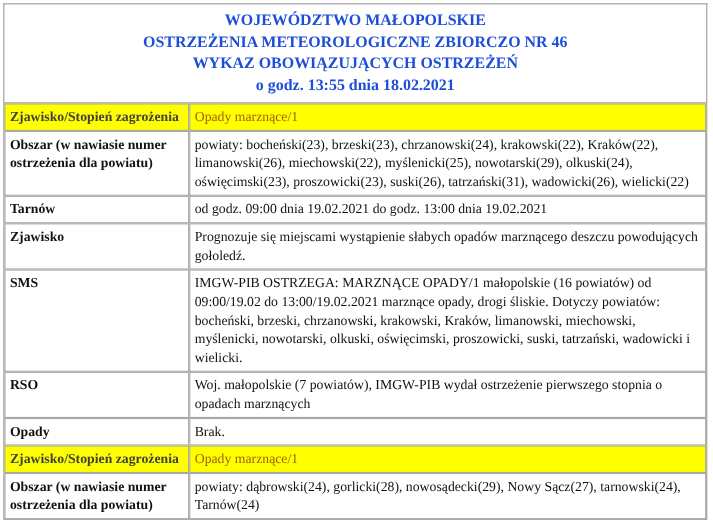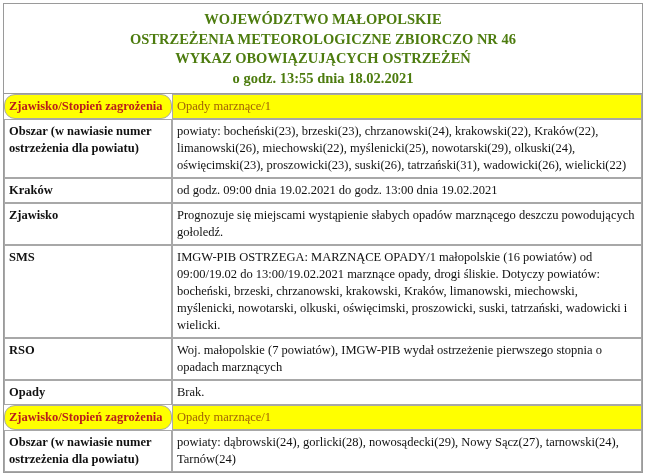--- a/index.html
+++ b/index.html
@@ -1,31 +1,31 @@
 <!DOCTYPE html>
 <html><head>
 <meta charset="utf-8">
 <style>
   html, body { margin: 0; padding: 0; background: #ffffff; }
   body { width: 648px; height: 473px; overflow: hidden; position: relative; font-family: "Liberation Serif", "DejaVu Serif", serif; color: #111; }
   .page { position: absolute; left: 3px; top: 3px; width: 640px; }
   .header {
     border: 1px solid #9a9a9a; border-bottom: none;
     text-align: center; padding: 6px 0 5px 0;
-    color: #4d7c0f; font-weight: bold; font-size: 14.5px; line-height: 19.5px;
+    color: #1d4ed8; font-weight: bold; font-size: 14.5px; line-height: 19.5px;
   }
   table { border-collapse: separate; border-spacing: 0; width: 100%; table-layout: fixed; border: 1px solid #9a9a9a; }
   td {
     border: 1px solid #a8a8a8; padding: 3px 4px;
     vertical-align: top; font-size: 12.5px; line-height: 17px;
   }
   td.lbl { width: 158px; font-weight: bold; }
   tr.hl td { background: #ffff00; }
   tr.hl td.val { color: #a16207; }
-  tr.hl td.lbl { color: #b91c1c; border-radius: 11px; }
+  tr.hl td.lbl { color: #404040; }
 </style>
 </head>
 <body>
 
 <div class="page">
   <div class="header">
     <div>WOJEWÓDZTWO MAŁOPOLSKIE</div>
     <div>OSTRZEŻENIA METEOROLOGICZNE ZBIORCZO NR 46</div>
     <div>WYKAZ OBOWIĄZUJĄCYCH OSTRZEŻEŃ</div>
     <div>o godz. 13:55 dnia 18.02.2021</div>
@@ -35,21 +35,21 @@
     <tbody>
         <tr class="hl">
       <td class="lbl">Zjawisko/Stopień zagrożenia</td>
       <td class="val">Opady marznące/1</td>
     </tr>
     <tr>
       <td class="lbl">Obszar (w nawiasie numer ostrzeżenia dla powiatu)</td>
       <td class="val">powiaty: bocheński(23), brzeski(23), chrzanowski(24), krakowski(22), Kraków(22), limanowski(26), miechowski(22), myślenicki(25), nowotarski(29), olkuski(24), oświęcimski(23), proszowicki(23), suski(26), tatrzański(31), wadowicki(26), wielicki(22)</td>
     </tr>
     <tr>
-      <td class="lbl">Kraków</td>
+      <td class="lbl">Tarnów</td>
       <td class="val">od godz. 09:00 dnia 19.02.2021 do godz. 13:00 dnia 19.02.2021</td>
     </tr>
     <tr>
       <td class="lbl">Zjawisko</td>
       <td class="val">Prognozuje się miejscami wystąpienie słabych opadów marznącego deszczu powodujących gołoledź.</td>
     </tr>
     <tr>
       <td class="lbl">SMS</td>
       <td class="val">IMGW-PIB OSTRZEGA: MARZNĄCE OPADY/1 małopolskie (16 powiatów) od 09:00/19.02 do 13:00/19.02.2021 marznące opady, drogi śliskie. Dotyczy powiatów: bocheński, brzeski, chrzanowski, krakowski, Kraków, limanowski, miechowski, myślenicki, nowotarski, olkuski, oświęcimski, proszowicki, suski, tatrzański, wadowicki i wielicki.</td>
     </tr>

